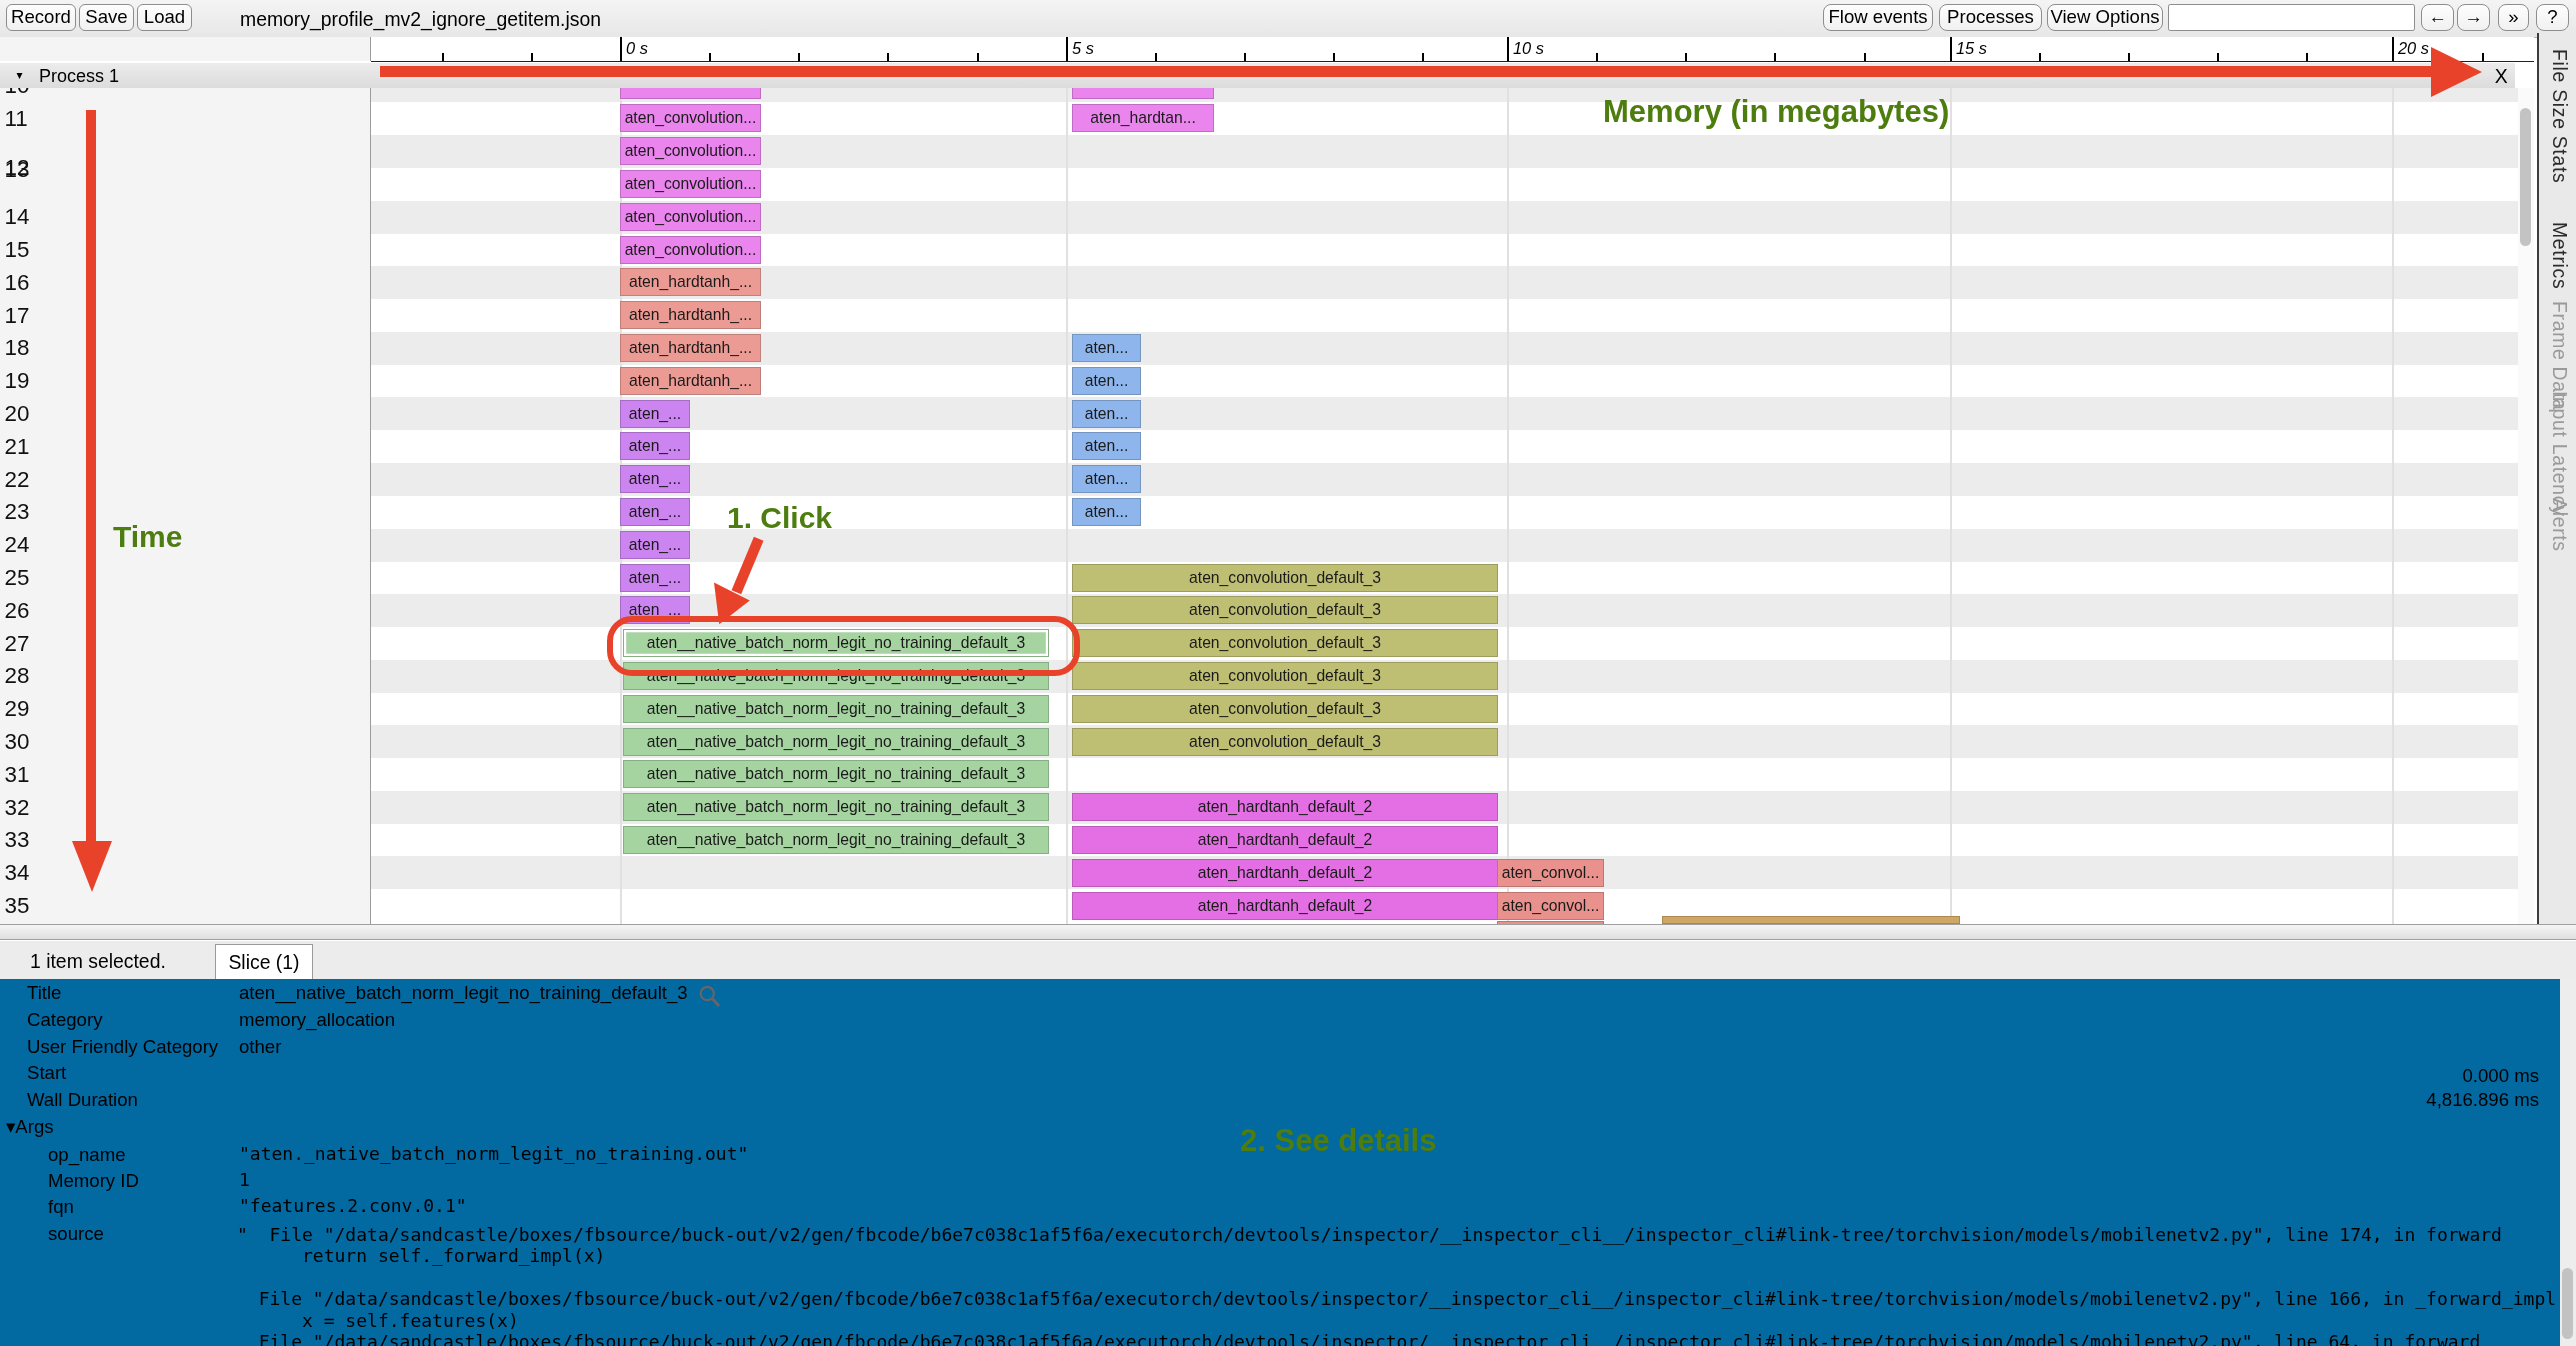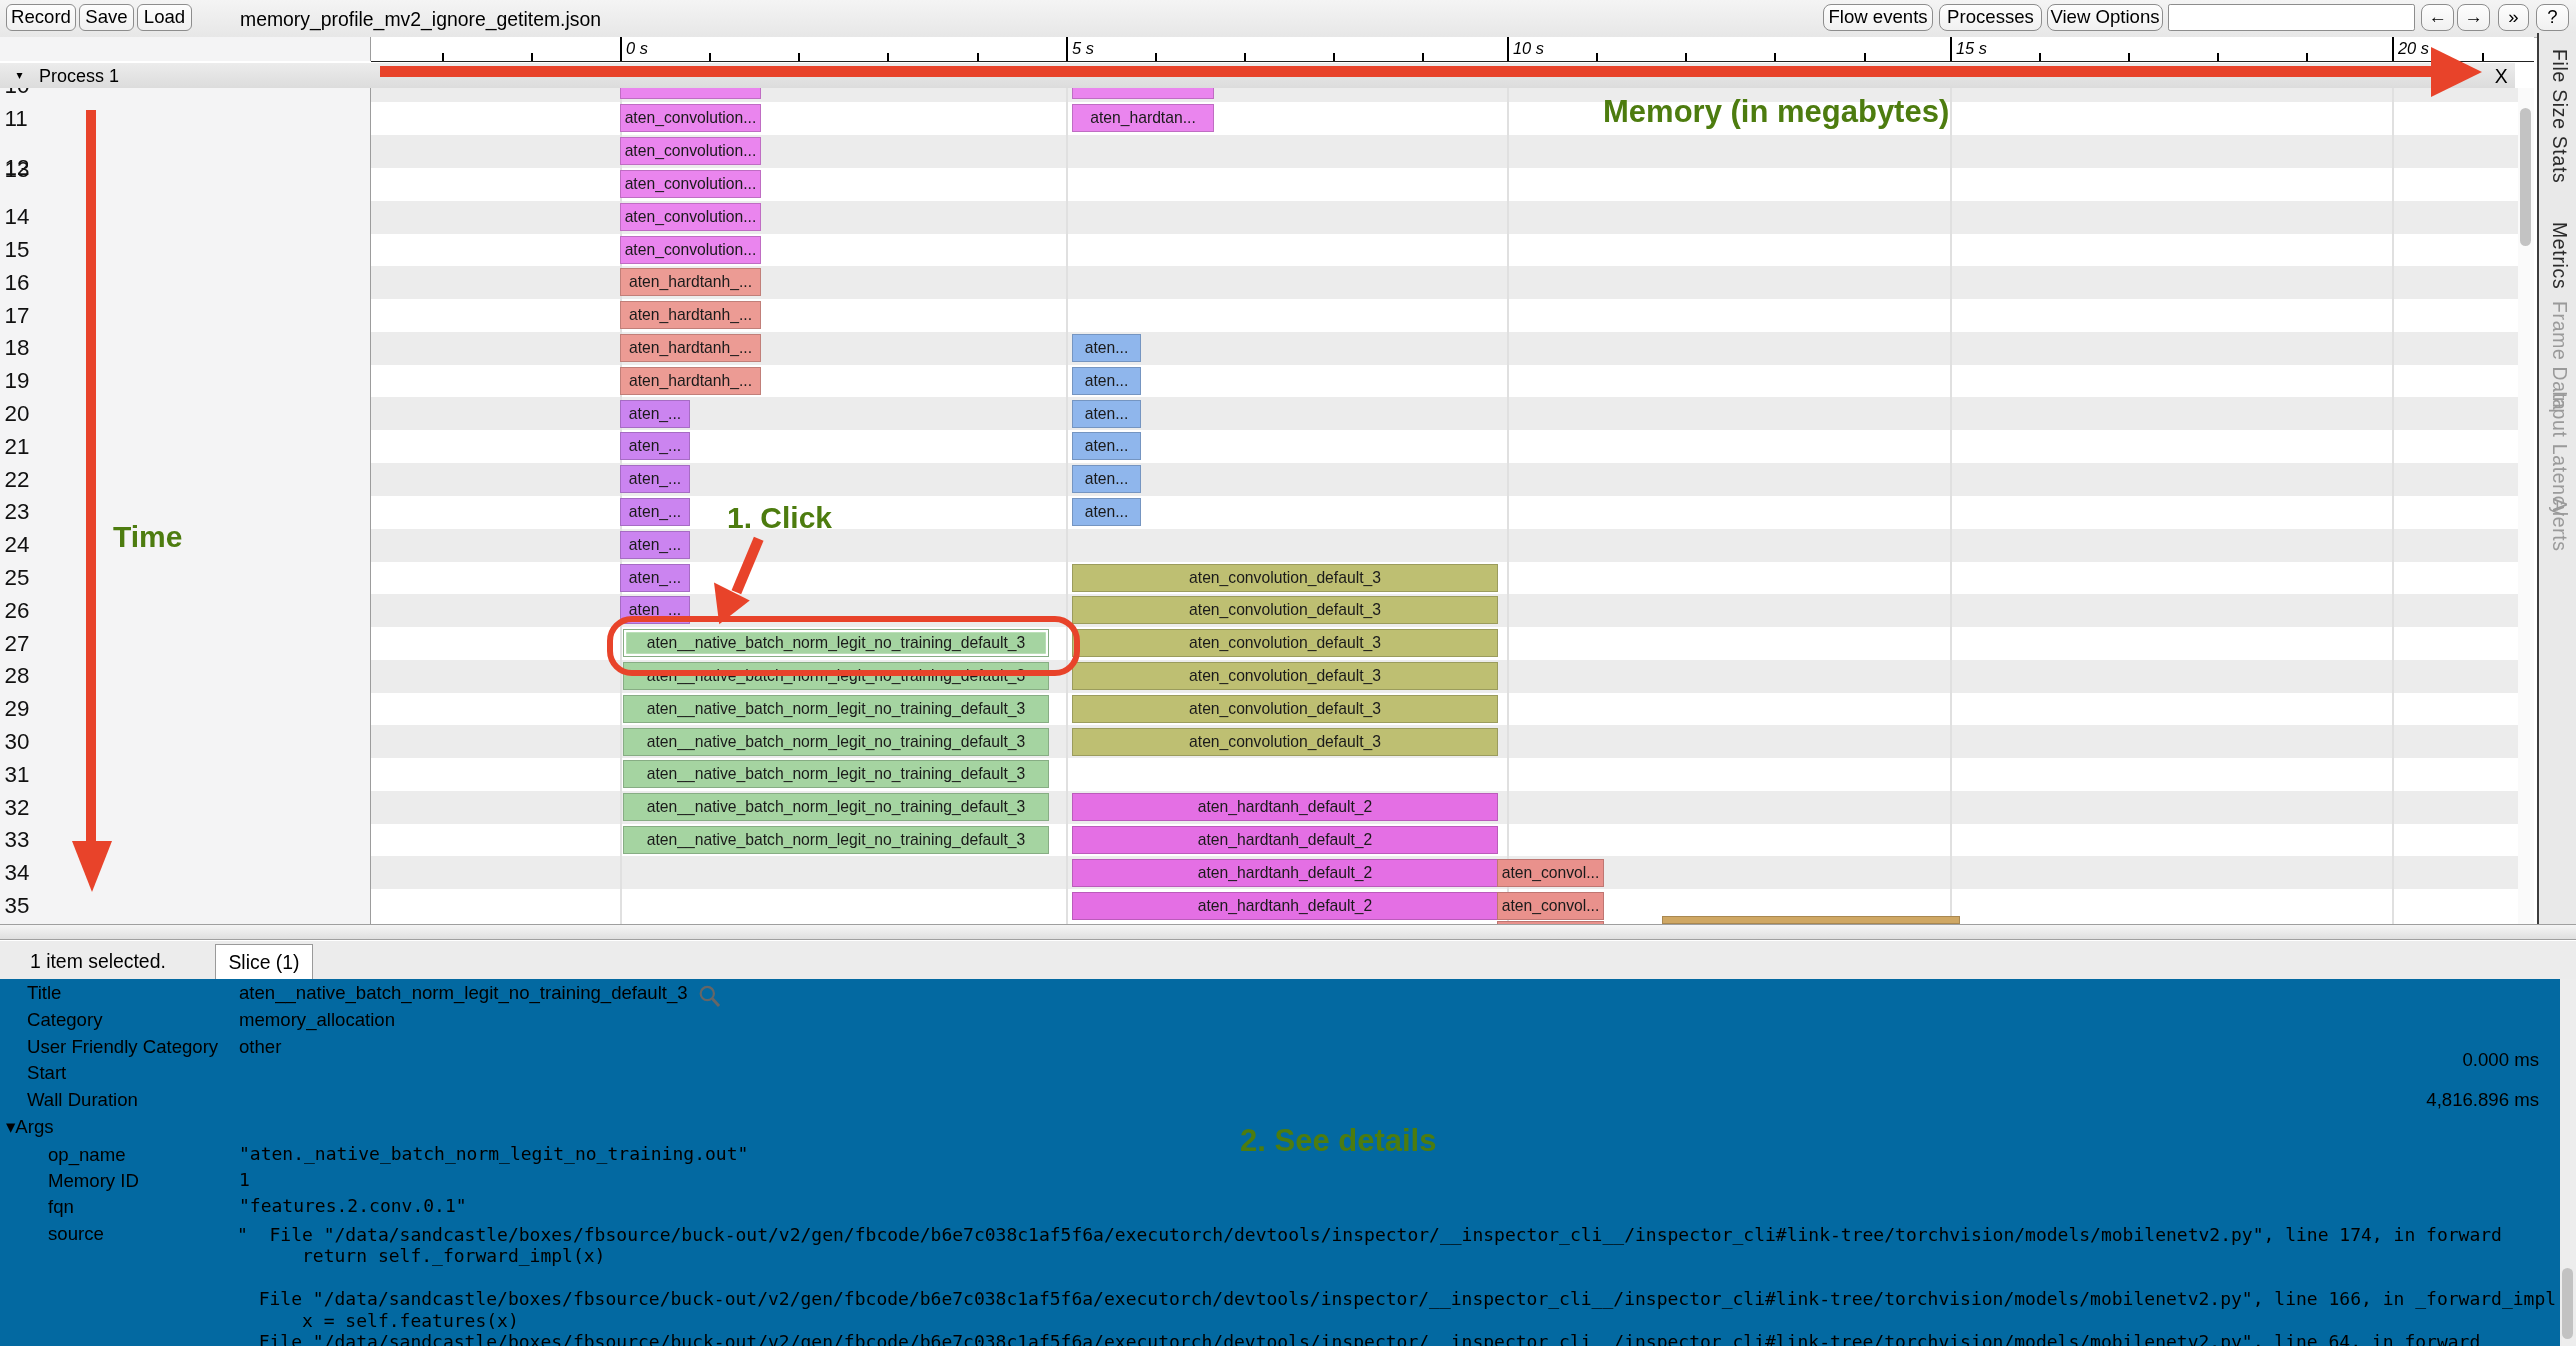--- a/index.html
+++ b/index.html
@@ -243,21 +243,21 @@
     <div class="drow-value" style="top: 3px;">aten__native_batch_norm_legit_no_training_default_3</div>
     <svg width="25" height="25" style="position: absolute; left: 697px; top: 4.5px;" viewBox="0 0 34 34">
       <circle cx="14" cy="13" r="9" fill="none" stroke="#666" stroke-width="3"></circle>
       <line x1="21" y1="20" x2="30" y2="30" stroke="#666" stroke-width="4"></line>
     </svg>
     <div class="drow-label" style="left: 27px; top: 30px;">Category</div>
     <div class="drow-value" style="top: 30px;">memory_allocation</div>
     <div class="drow-label" style="left: 27px; top: 57px;">User Friendly Category</div>
     <div class="drow-value" style="top: 57px;">other</div>
     <div class="drow-label" style="left: 27px; top: 83px;">Start</div>
-    <div class="drow-right" style="top: 70px;">0.000 ms</div>
+    <div class="drow-right" style="top: 86px;">0.000 ms</div>
     <div class="drow-label" style="left: 27px; top: 110px;">Wall Duration</div>
     <div class="drow-right" style="top: 110px;">4,816.896 ms</div>
     <div class="drow-label" style="left: 6px; top: 137px;">▾Args</div>
     <div class="drow-label" style="left: 48px; top: 165px;">op_name</div>
     <div class="drow-value mono" style="top: 164px;">"aten._native_batch_norm_legit_no_training.out"</div>
     <div class="drow-label" style="left: 48px; top: 191px;">Memory ID</div>
     <div class="drow-value mono" style="top: 190px;">1</div>
     <div class="drow-label" style="left: 48px; top: 217px;">fqn</div>
     <div class="drow-value mono" style="top: 216px;">"features.2.conv.0.1"</div>
     <div class="drow-label" style="left: 48px; top: 244px;">source</div>

